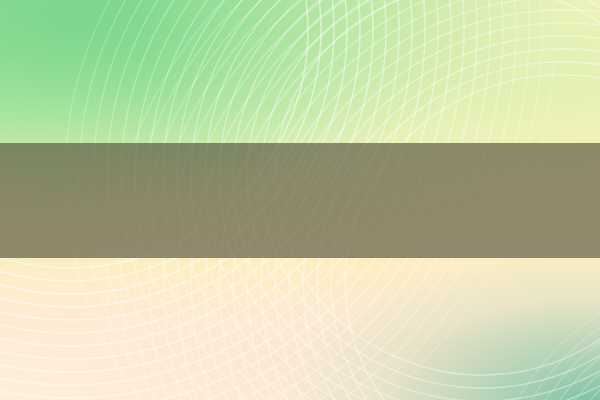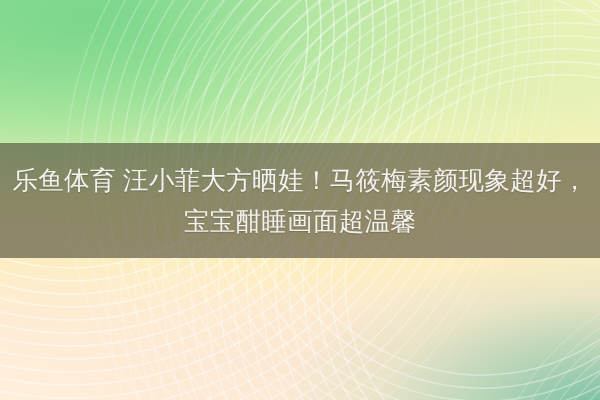--- a/index.html
+++ b/index.html
@@ -212,15 +212,14 @@
         <circle cx="400" cy="320" r="208" opacity=".24"></circle>
         <circle cx="400" cy="320" r="220" opacity=".22"></circle>
         <circle cx="400" cy="320" r="232" opacity=".20"></circle>
         <circle cx="400" cy="320" r="244" opacity=".18"></circle>
       </g>
     </svg>
   </div>
 
   <div id="text-band"></div>
 
-  <div id="headline">乐鱼体育 汪小菲大方晒娃！马筱梅素颜现象超好，宝宝酣睡画面超温馨</div>
 
 </div>
 
 </body></html>

